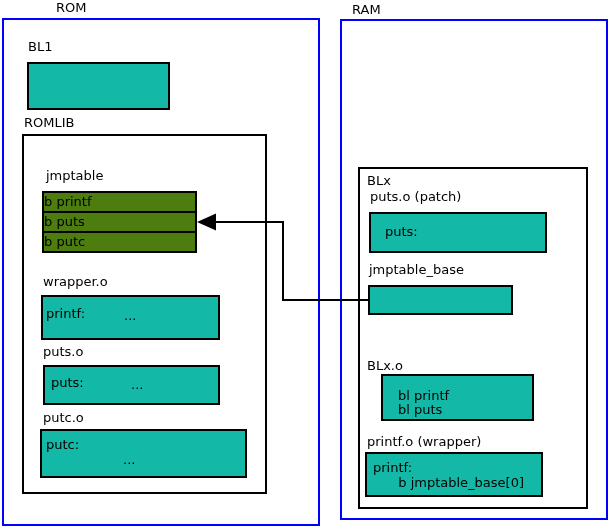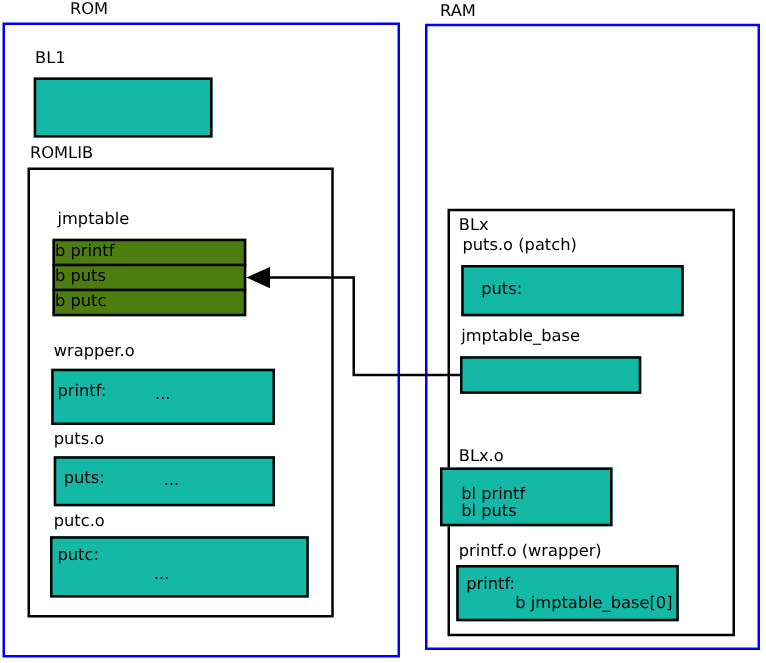--- a/index.html
+++ b/index.html
@@ -64,29 +64,29 @@
 
   <div class="lbl" style="left:370px;top:190px;">puts.o (patch)</div>
   <div class="box" style="left:369px;top:212px;width:178px;height:41px;">
     <span class="inner" style="left:14px;top:11px;">puts:</span>
   </div>
 
   <div class="lbl" style="left:369px;top:263px;">jmptable_base</div>
   <div class="box" style="left:368px;top:285px;width:145px;height:30px;"></div>
 
   <div class="lbl" style="left:367px;top:359px;">BLx.o</div>
-  <div class="box" style="left:352px;top:374px;width:138px;height:47px;">
+  <div class="box" style="left:381px;top:374px;width:153px;height:47px;">
     <span class="inner" style="left:15px;top:13px;">bl printf</span>
     <span class="inner" style="left:15px;top:27px;">bl puts</span>
   </div>
 
   <div class="lbl" style="left:367px;top:435px;">printf.o (wrapper)</div>
   <div class="box" style="left:365px;top:452px;width:178px;height:45px;">
     <span class="inner" style="left:6px;top:7px;">printf:</span>
-    <span class="inner" style="right:3px;top:22px;">b jmptable_base[0]</span>
+    <span class="inner" style="right:17px;top:22px;">b jmptable_base[0]</span>
   </div>
 
   <svg id="arrow-layer">
     <polyline points="368,300 283,300 283,222 214,222" fill="none" stroke="#000000" stroke-width="2"></polyline>
     <polygon points="197,222 216,213.5 216,230.5" fill="#000000" stroke="none"></polygon>
   </svg>
 
 </div>
 
 </body></html>

